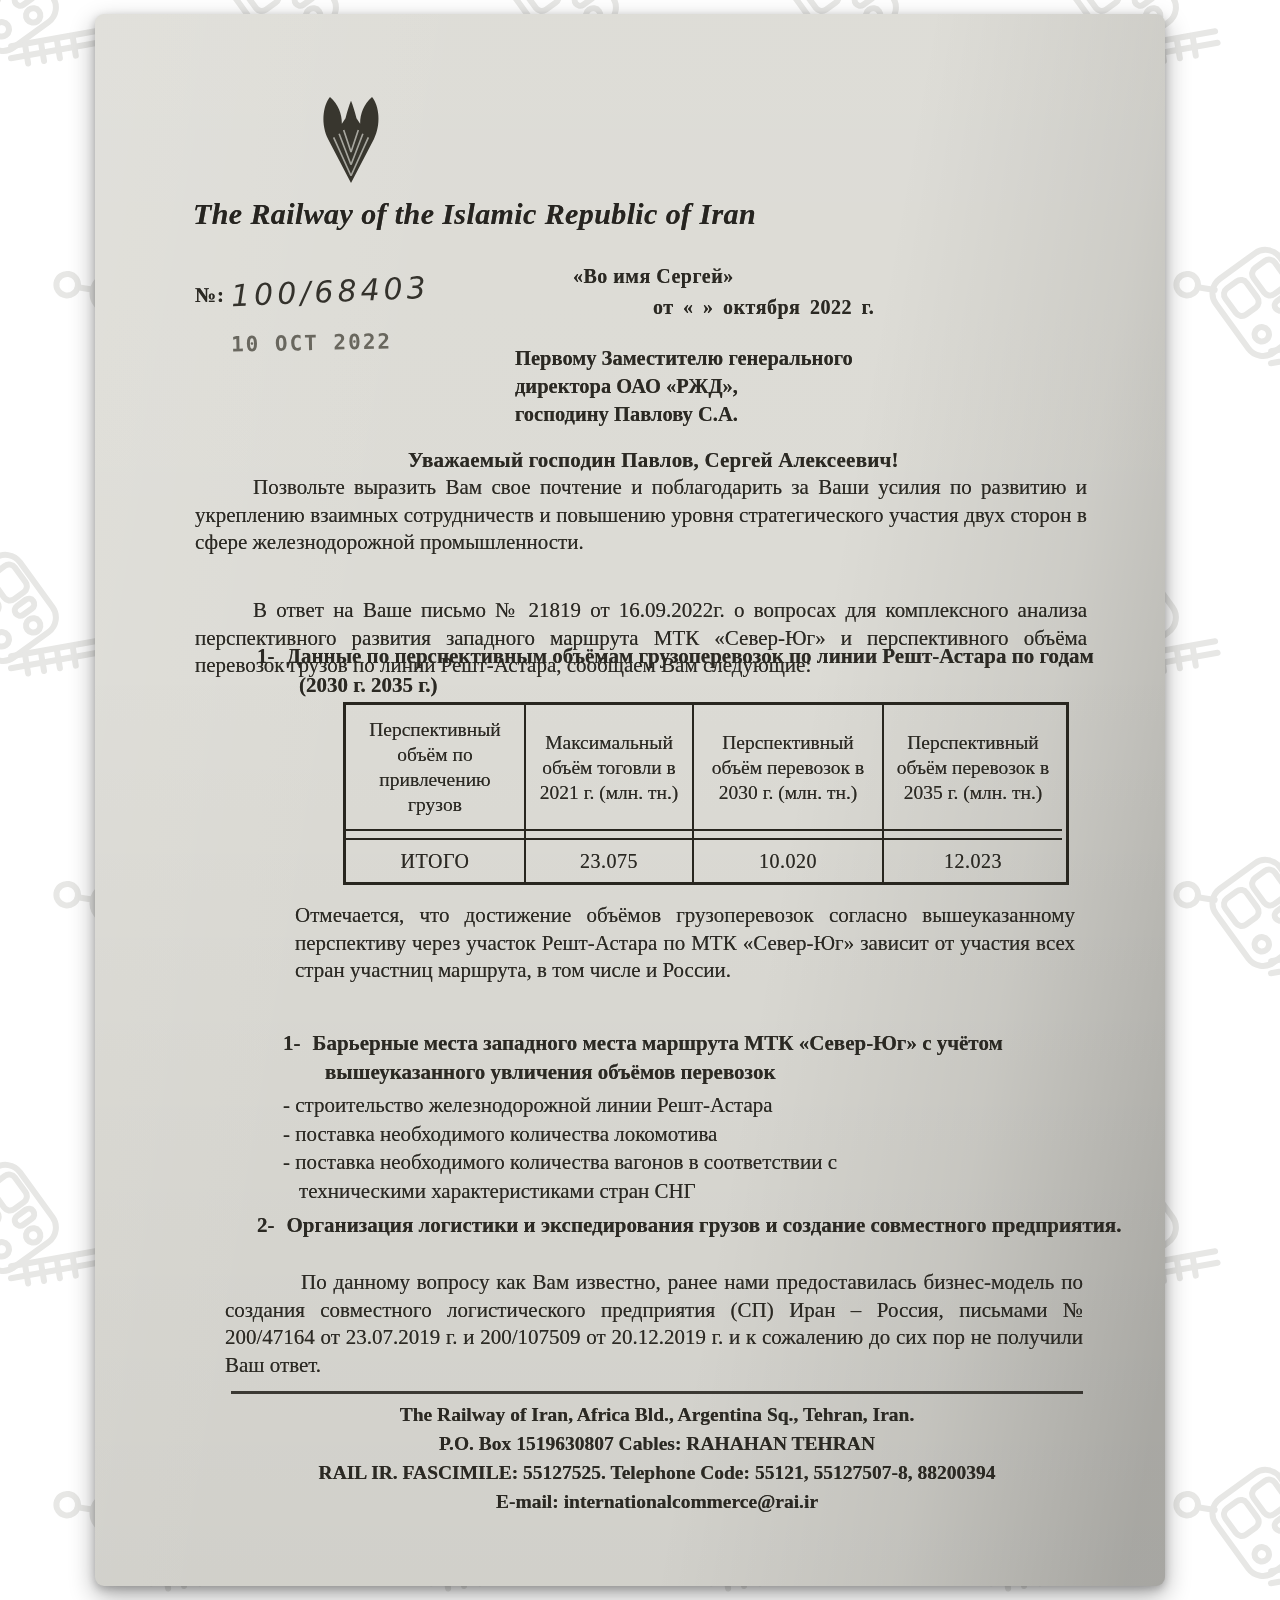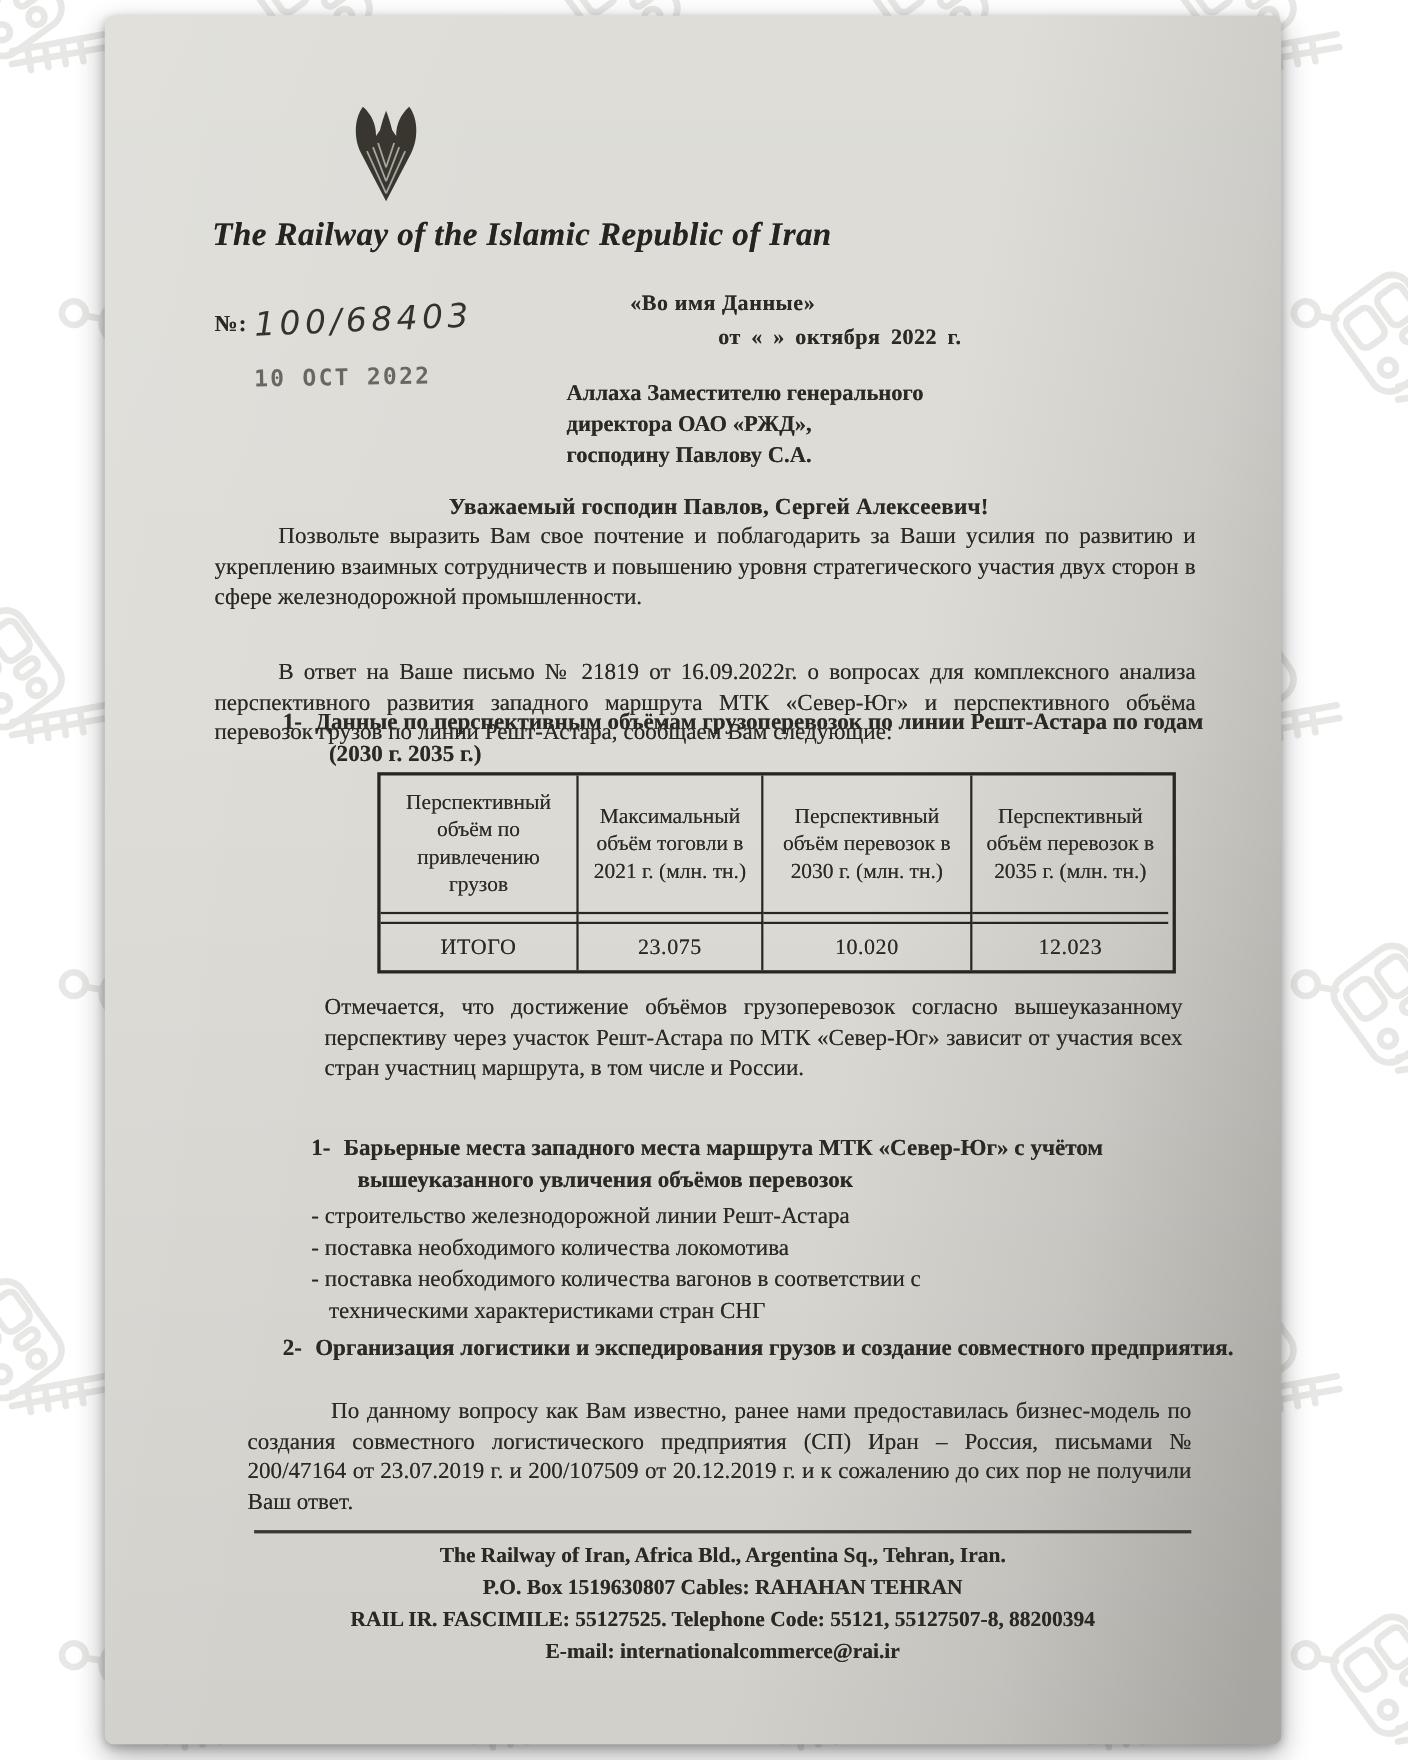--- a/index.html
+++ b/index.html
@@ -210,30 +210,30 @@
 
   <svg class="logo" viewBox="0 0 70 100">
     <path fill="#38362e" d="M35,96 L10,48 C2,32 4,12 12,2 C21,10 25,20 25,31 L29,25 C31,17 33,11 35,6 C37,11 39,17 41,25 L45,31 C45,20 49,10 58,2 C66,12 68,32 60,48 Z"></path>
     <g stroke="#d6d5cf" stroke-width="1.8" fill="none" opacity="0.7">
       <path d="M35,88 L16,46 M35,88 L54,46 M35,76 L22,42 M35,76 L48,42 M35,62 L27,38 M35,62 L43,38"></path>
     </g>
   </svg>
 
   <div class="org-title soft">The Railway of the Islamic Republic of Iran</div>
 
-  <div class="bismillah soft">«Во имя Данные»</div>
+  <div class="bismillah soft">«Во имя Сергей»</div>
   <div class="date-line soft">от « » октября 2022 г.</div>
 
   <div class="ref">
     <span class="ref-label soft">№:</span><span class="ref-value">100/68403</span>
   </div>
   <div class="stamp">10 OCT 2022</div>
 
   <div class="addressee soft">
-    <div>Аллаха Заместителю генерального</div>
+    <div>Первому Заместителю генерального</div>
     <div>директора ОАО «РЖД»,</div>
     <div>господину Павлову С.А.</div>
   </div>
 
   <div class="salutation soft">Уважаемый господин Павлов, Сергей Алексеевич!</div>
 
   <div class="para para-intro soft">Позвольте выразить Вам свое почтение и поблагодарить за Ваши усилия по развитию и укреплению взаимных сотрудничеств и повышению уровня стратегического участия двух сторон в сфере железнодорожной промышленности.</div>
   <div class="para para-reply soft">В ответ на Ваше письмо № 21819 от 16.09.2022г. о вопросах для комплексного анализа перспективного развития западного маршрута МТК «Север-Юг» и перспективного объёма перевозок грузов по линии Решт-Астара, сообщаем Вам следующие:</div>
 
   <div class="item1 hang soft">

